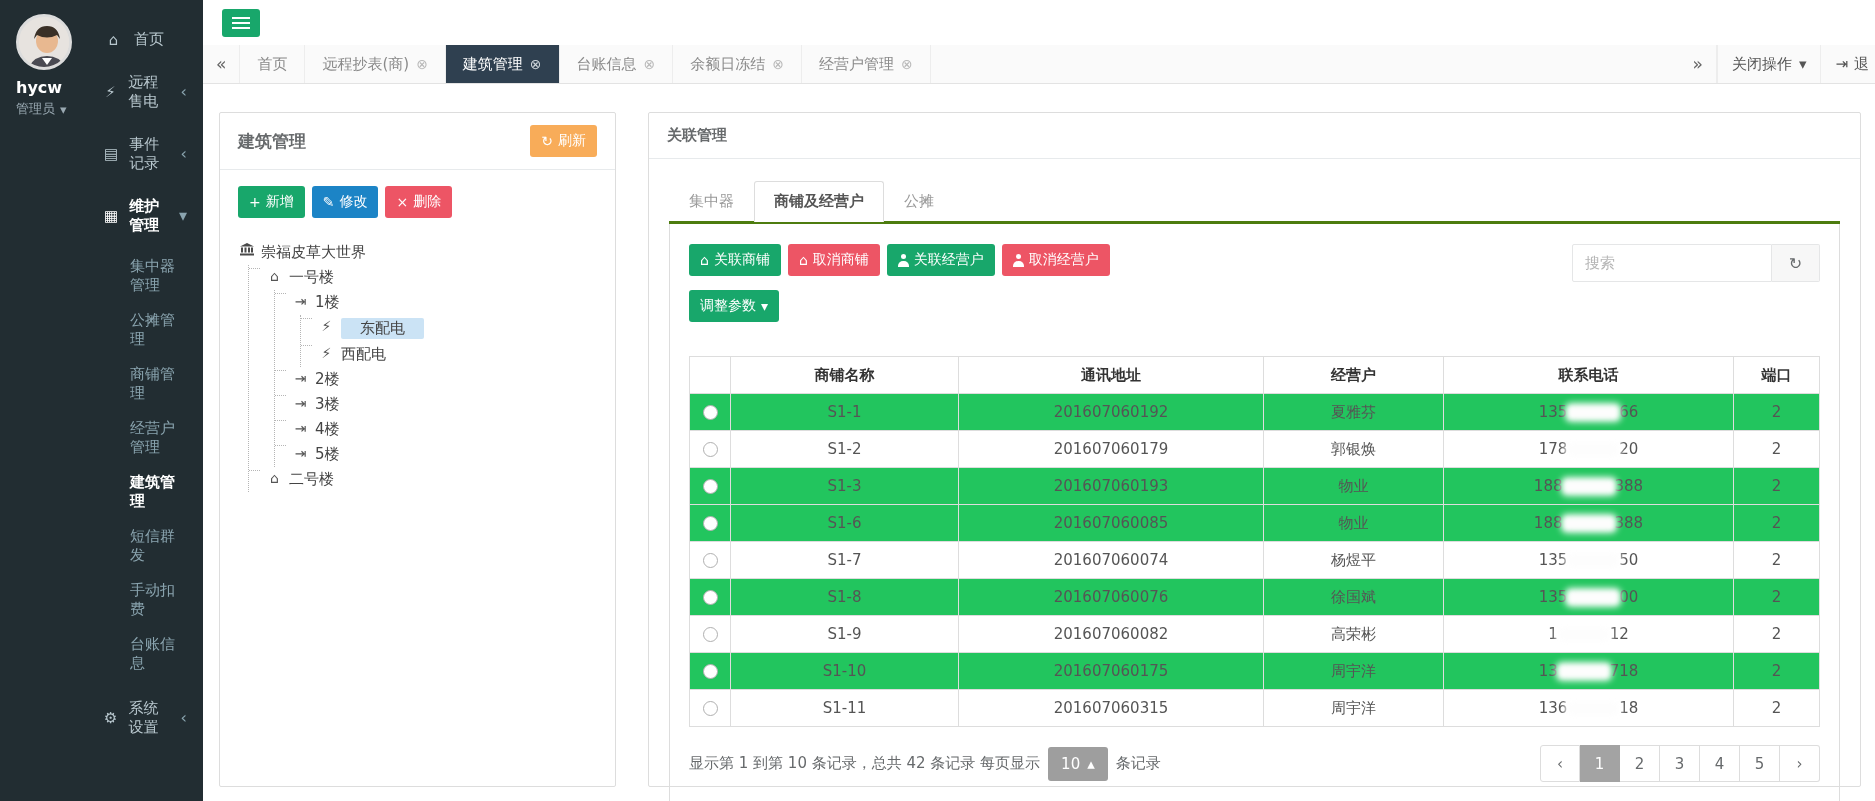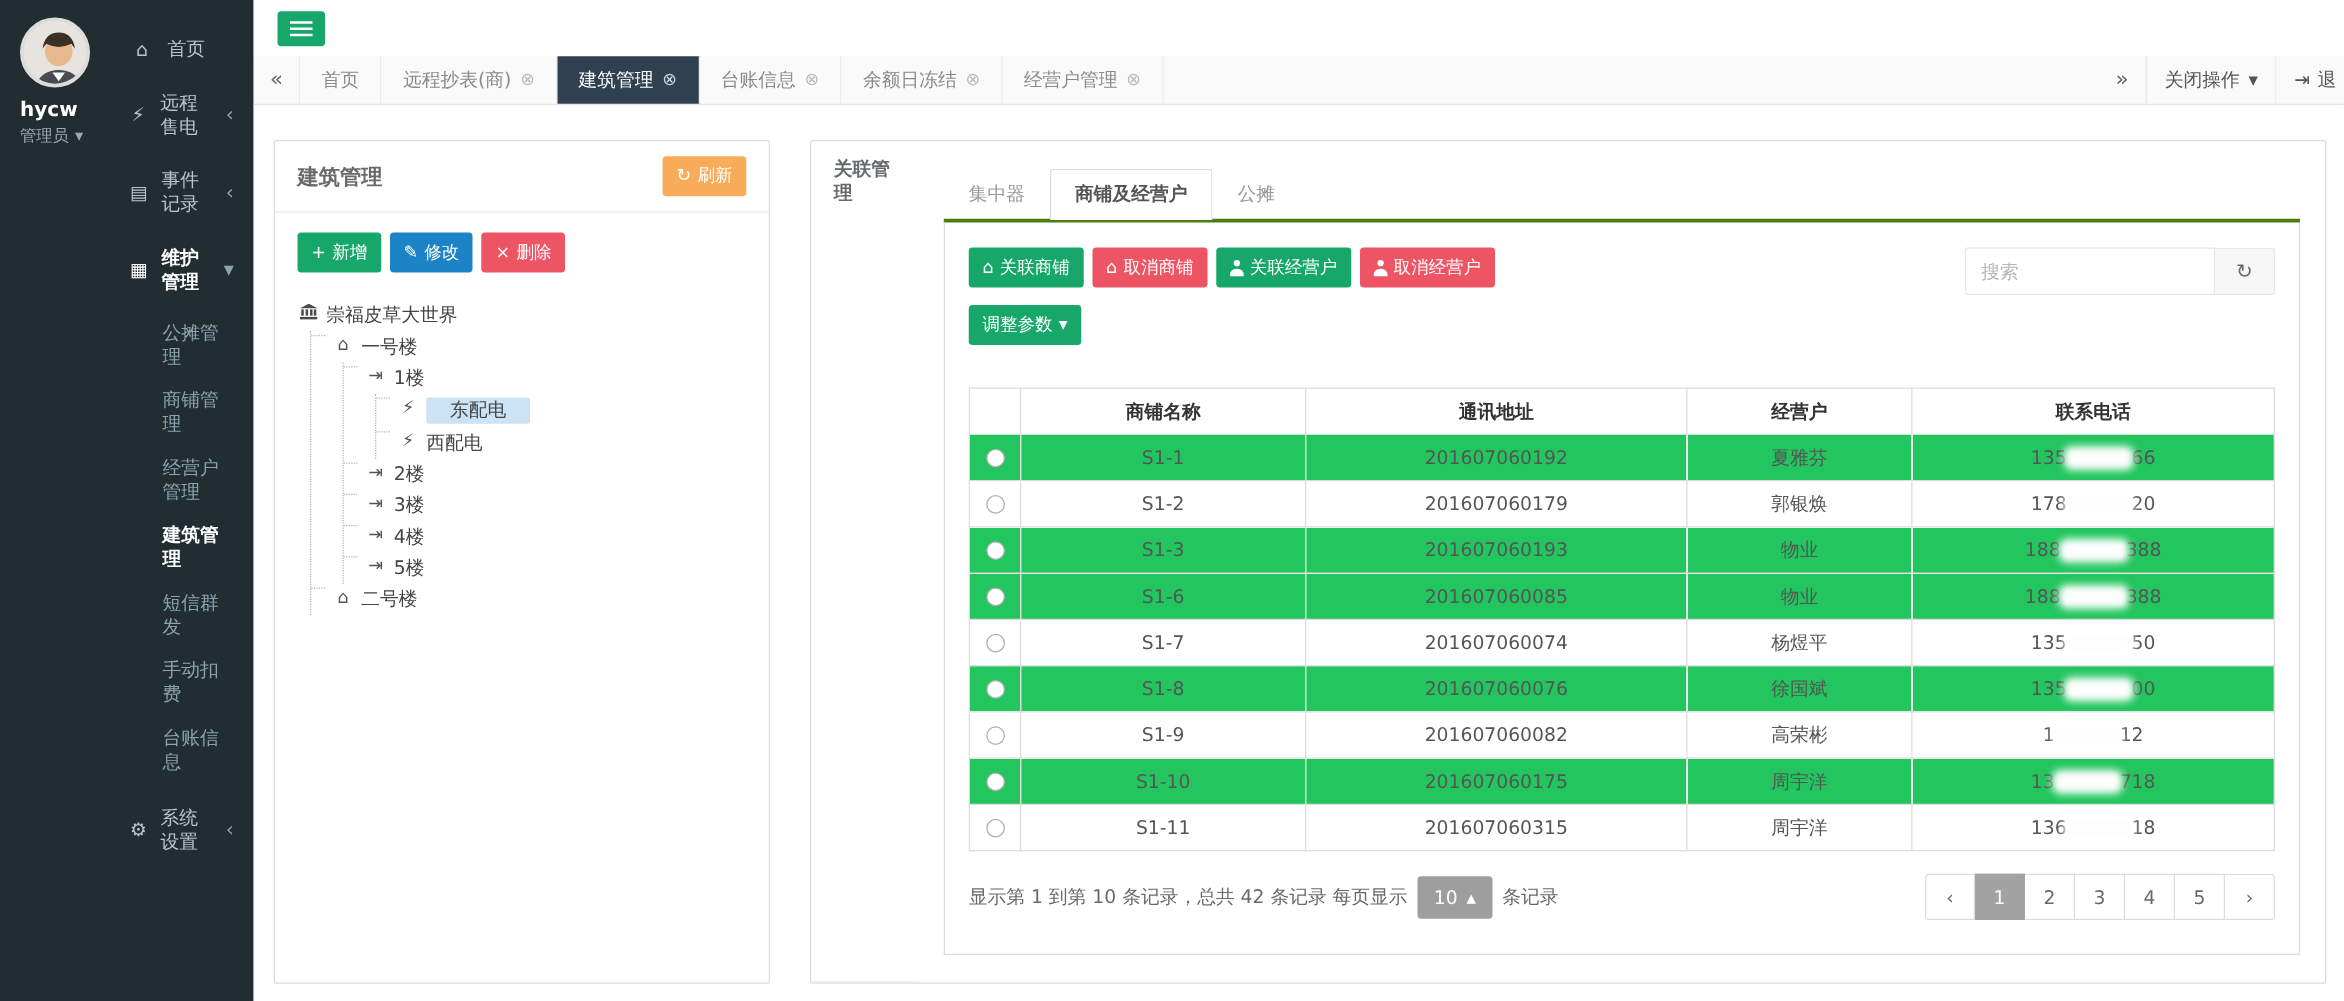--- a/index.html
+++ b/index.html
@@ -54,21 +54,21 @@
   .tree-toolbar{display:flex;gap:7px}
 
   .tree{margin-top:22px;font-size:15px;color:#444}
   .tnode{display:flex;align-items:flex-start;gap:6px;padding:3px 0;white-space:nowrap;cursor:pointer}
   .tnode .ticon{width:17px;text-align:center;color:#555;font-size:14px;flex-shrink:0}
   .tchildren{margin-left:10px;padding-left:15px;border-left:1px dotted #b5b5b5}
   .tchildren > .tnode::before{content:"";display:inline-block;width:11px;height:1px;border-top:1px dotted #b5b5b5;margin-left:-15px;flex-shrink:0}
   .tnode.selected .tlabel{background:#cbe3f5;padding:1px 19px;border-radius:2px}
 
   
-  .panel-right{flex:1;min-width:0;display:flex;flex-direction:row}
+  .panel-right{flex:1;min-width:0;display:flex;flex-direction:column}
   .p-head2{padding:13px 18px;border-bottom:1px solid #e7eaec;font-size:15px;font-weight:bold;color:#676a6c}
   .p-body2{padding:22px 20px;flex:1;display:flex;flex-direction:column}
 
   .nav-tabs{display:flex;border-bottom:3px solid #4d7c0f}
   .nav-tab{padding:10px 19px;color:#999;font-size:15px;cursor:pointer;border:1px solid transparent;margin-bottom:-1px;border-radius:3px 3px 0 0}
   .nav-tab.active{background:#fff;border-color:#ddd #ddd #fff;color:#555;font-weight:bold}
   .tab-pane{border:1px solid #ddd;border-top:none;padding:20px 19px;flex:1;display:flex;flex-direction:column}
 
   .toolbar-row{display:flex;align-items:flex-start;gap:7px}
   .toolbar-row2{margin-top:8px}
@@ -132,20 +132,21 @@
       <span class="mi">▤</span>
       <span>事件记录</span>
       <span class="chev">‹</span>
     </div>
     <div class="menu-item active">
       <span class="mi">▦</span>
       <span>维护管理</span>
       <span class="chev">▾</span>
     </div>
     <div class="submenu">
+      <div class="sub-item">集中器管理</div>
       <div class="sub-item">公摊管理</div>
       <div class="sub-item">商铺管理</div>
       <div class="sub-item">经营户管理</div>
       <div class="sub-item active">建筑管理</div>
       <div class="sub-item">短信群发</div>
       <div class="sub-item">手动扣费</div>
       <div class="sub-item">台账信息</div>
     </div>
     <div class="menu-item">
       <span class="mi">⚙</span>

